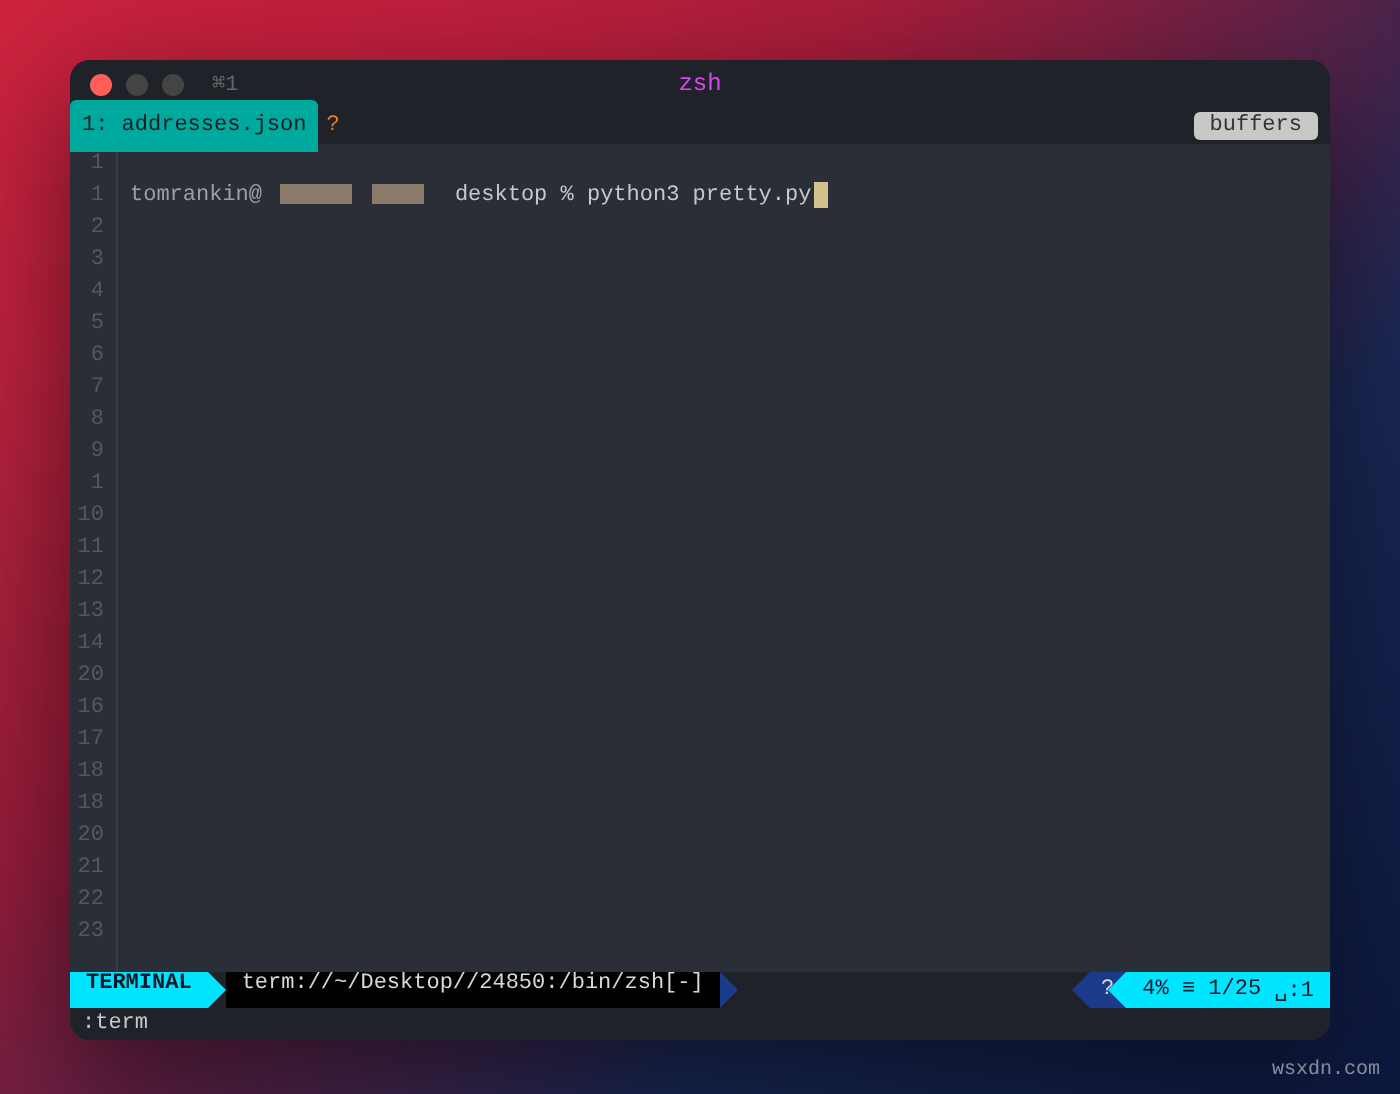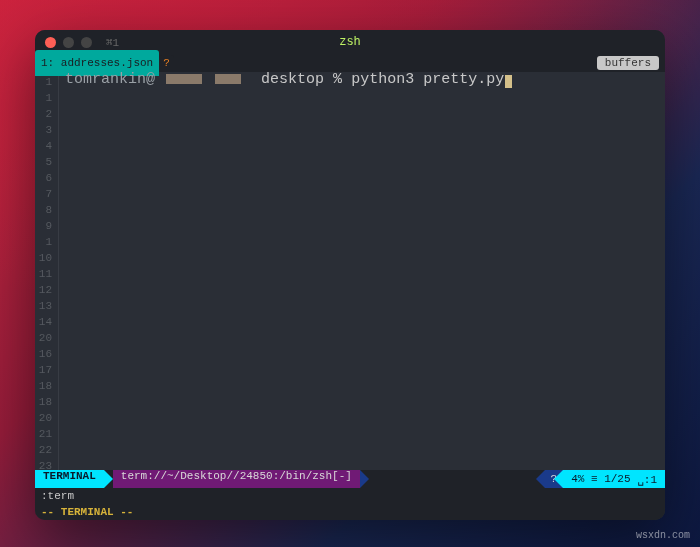--- a/index.html
+++ b/index.html
@@ -45,21 +45,21 @@
     .traffic { display: flex; gap: 7px; }
     .dot { width: 11px; height: 11px; border-radius: 50%; }
     .dot.close { background: #ff5f56; }
     .dot.min { background: #444; }
     .dot.max { background: #444; }
     .tabinfo { color: #666; margin-left: 14px; font-size: 11px; }
     .title-center {
       position: absolute;
       left: 50%;
       transform: translateX(-50%);
-      color: #bef264;
+      color: #d946ef;
       font-size: 12px;
     }
     .buffer-bar {
       height: 18px;
       background: #1f2228;
       display: flex;
       align-items: center;
       font-size: 11px;
       position: relative;
     }
@@ -105,23 +105,23 @@
       background: #2a2e36;
       color: #55595f;
       text-align: right;
       padding: 2px 6px 2px 0;
       font-size: 11px;
       line-height: 16px;
       border-right: 1px solid #383c44;
     }
     .content {
       flex: 1;
-      padding: 0 6px;
+      padding: 18px 6px;
       color: #c8c8c8;
-      font-size: 15px;
+      font-size: 11px;
       line-height: 16px;
       position: relative;
     }
     .prompt-line { white-space: pre; }
     .prompt-user { color: #9aa0a6; }
     .prompt-host-redact {
       display: inline-block;
       background: #8a7a6a;
       width: 36px;
       height: 10px;
@@ -157,21 +157,21 @@
     .seg-mode::after {
       content: '';
       position: absolute;
       right: -9px;
       top: 0;
       border-top: 9px solid transparent;
       border-bottom: 9px solid transparent;
       border-left: 9px solid #00e5ff;
     }
     .seg-path {
-      background: #701a75;
+      background: #000000;
       color: #d8d8d8;
       margin-left: 9px;
       position: relative;
     }
     .seg-path::after {
       content: '';
       position: absolute;
       right: -9px;
       top: 0;
       border-top: 9px solid transparent;
@@ -314,17 +314,16 @@
       </div>
       <div class="seg-stats">
         <span>4%</span>&nbsp;
         <span>≡ 1/25</span>&nbsp;
         <span>␣:1</span>
       </div>
     </div>
   </div>
 
   <div class="cmd-line">:term</div>
-  <div class="mode-line">-- TERMINAL --</div>
 
 </div>
 
 <div class="watermark">wsxdn.com</div>
 
 </body></html>

